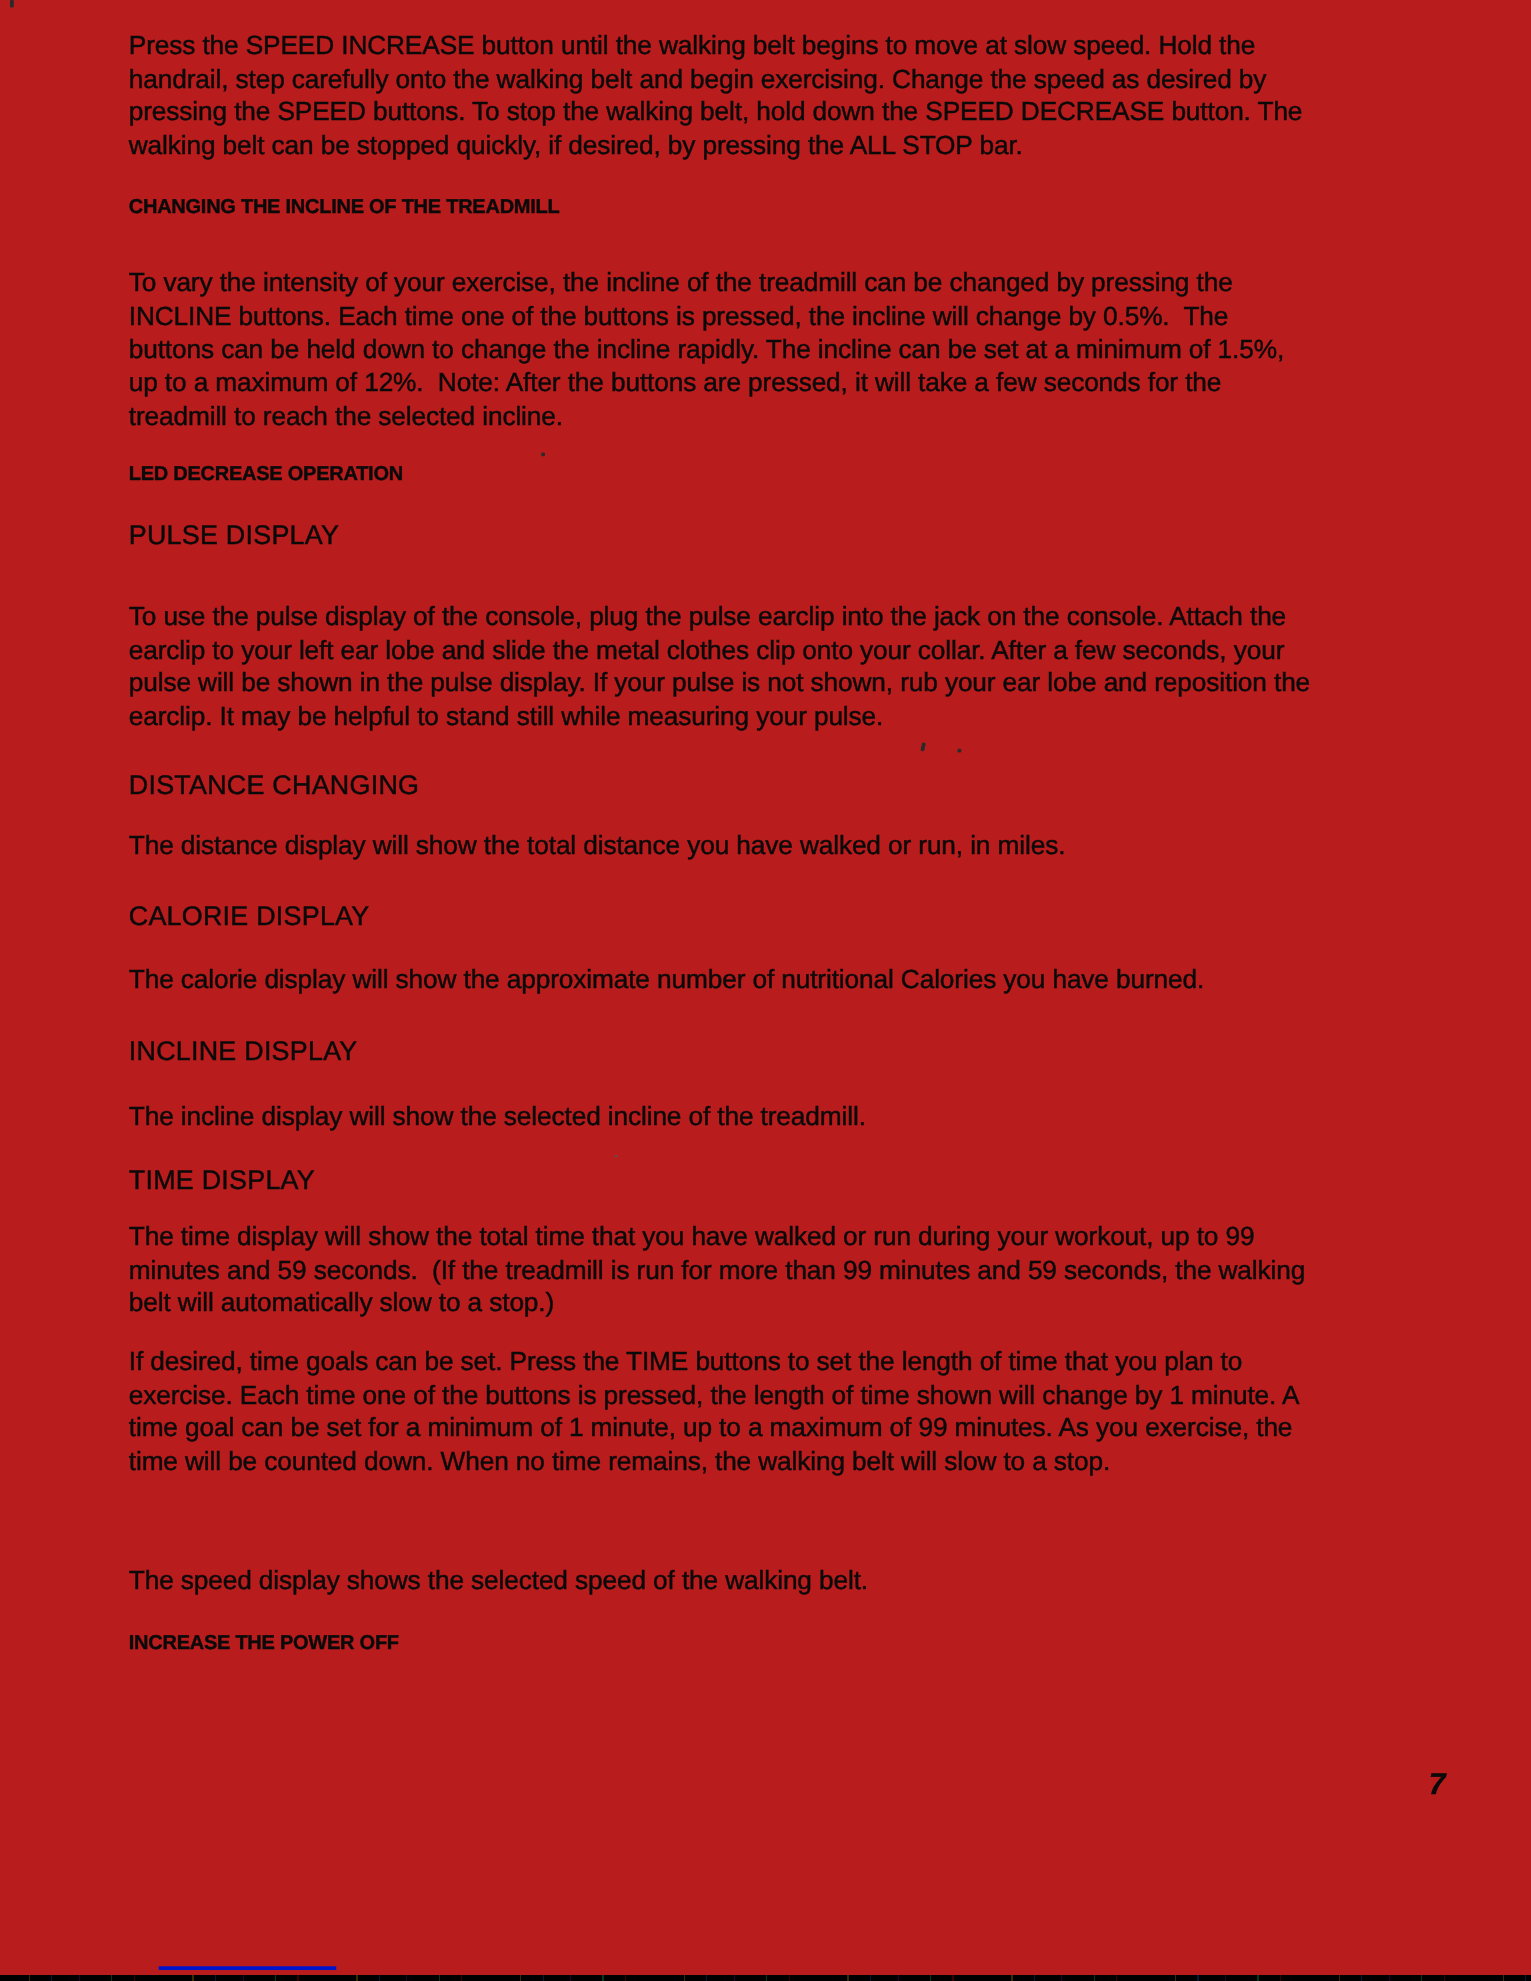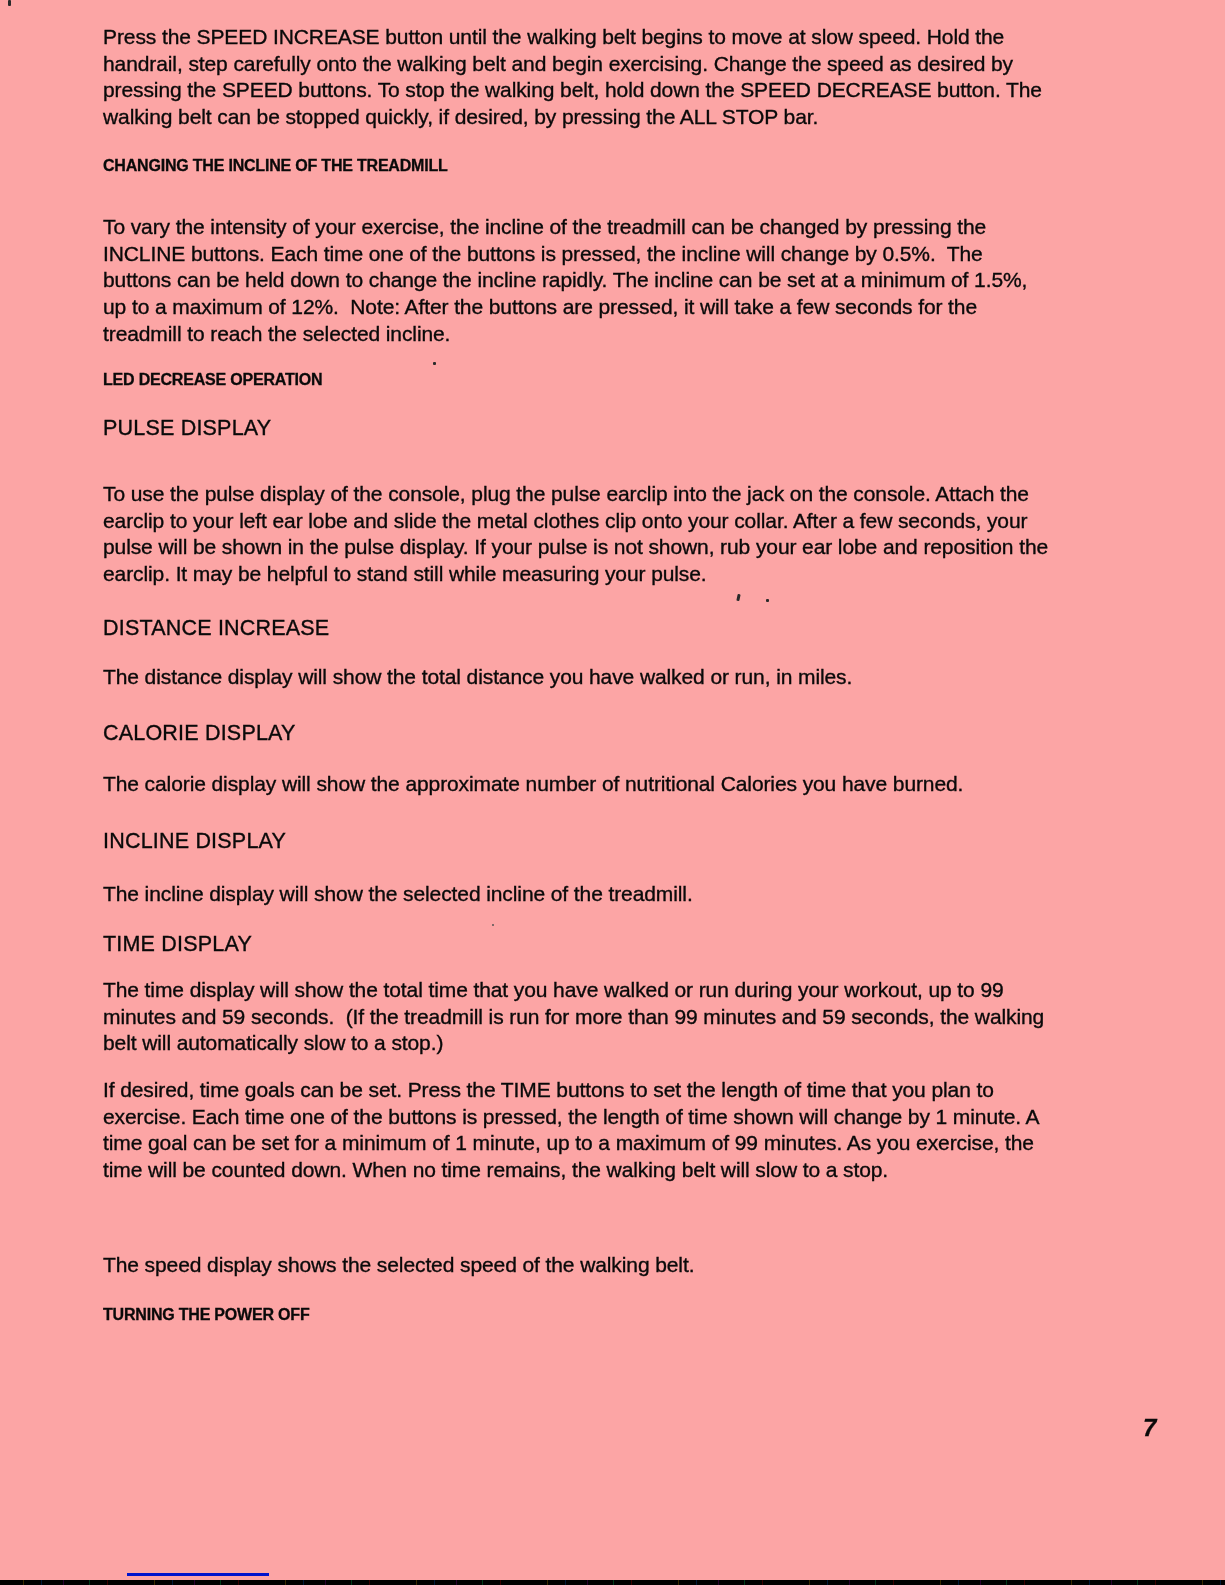--- a/index.html
+++ b/index.html
@@ -71,21 +71,21 @@
         #000 90px, #000 107px,
         #3a0000 107px, #3a0000 108px,
         #000 108px, #000 131px);
     background-color: #000;
   }
   .speck { position: absolute; background: #2a2a2a; border-radius: 1px; }
 </style>
 </head>
 <body>
 
-<div class="page" style="background: #fca5a5; color: rgb(10, 10, 10);">
+<div class="page" style="background: #b91c1c; color: rgb(10, 10, 10);">
 
   <div class="block para" style="top:24px">Press the SPEED INCREASE button until the walking belt begins to move at slow speed. Hold the
 handrail, step carefully onto the walking belt and begin exercising. Change the speed as desired by
 pressing the SPEED buttons. To stop the walking belt, hold down the SPEED DECREASE button. The
 walking belt can be stopped quickly, if desired, by pressing the ALL STOP bar.</div>
 
   <div class="block heading" style="top:157px">CHANGING THE INCLINE OF THE TREADMILL</div>
 
   <div class="block para" style="top:214px">To vary the intensity of your exercise, the incline of the treadmill can be changed by pressing the
 INCLINE buttons. Each time one of the buttons is pressed, the incline will change by 0.5%.  The
@@ -95,21 +95,21 @@
 
   <div class="block heading" style="top:371px">LED DECREASE OPERATION</div>
 
   <div class="block subheading" style="top:416px">PULSE DISPLAY</div>
 
   <div class="block para" style="top:481px">To use the pulse display of the console, plug the pulse earclip into the jack on the console. Attach the
 earclip to your left ear lobe and slide the metal clothes clip onto your collar. After a few seconds, your
 pulse will be shown in the pulse display. If your pulse is not shown, rub your ear lobe and reposition the
 earclip. It may be helpful to stand still while measuring your pulse.</div>
 
-  <div class="block subheading" style="top:616px">DISTANCE INCREASE</div>
+  <div class="block subheading" style="top:616px">DISTANCE CHANGING</div>
 
   <div class="block para" style="top:664px">The distance display will show the total distance you have walked or run, in miles.</div>
 
   <div class="block subheading" style="top:721px">CALORIE DISPLAY</div>
 
   <div class="block para" style="top:771px">The calorie display will show the approximate number of nutritional Calories you have burned.</div>
 
   <div class="block subheading" style="top:829px">INCLINE DISPLAY</div>
 
   <div class="block para" style="top:881px">The incline display will show the selected incline of the treadmill.</div>
@@ -121,21 +121,21 @@
 belt will automatically slow to a stop.)</div>
 
   <div class="block para" style="top:1077px">If desired, time goals can be set. Press the TIME buttons to set the length of time that you plan to
 exercise. Each time one of the buttons is pressed, the length of time shown will change by 1 minute. A
 time goal can be set for a minimum of 1 minute, up to a maximum of 99 minutes. As you exercise, the
 time will be counted down. When no time remains, the walking belt will slow to a stop.</div>
 
 
   <div class="block para" style="top:1252px">The speed display shows the selected speed of the walking belt.</div>
 
-  <div class="block heading" style="top:1306px">TURNING THE POWER OFF</div>
+  <div class="block heading" style="top:1306px">INCREASE THE POWER OFF</div>
 
 
   <div class="page-num">7</div>
 
   <div class="speck" style="left:737px; top:594px; width:3px; height:7px; transform:rotate(12deg)"></div>
   <div class="speck" style="left:766px; top:599px; width:3px; height:3px"></div>
   <div class="speck" style="left:433px; top:362px; width:3px; height:3px"></div>
   <div class="speck" style="left:8px; top:0px; width:3px; height:6px"></div>
   <div class="speck" style="left:492px; top:924px; width:2px; height:2px; background:#555"></div>
 

